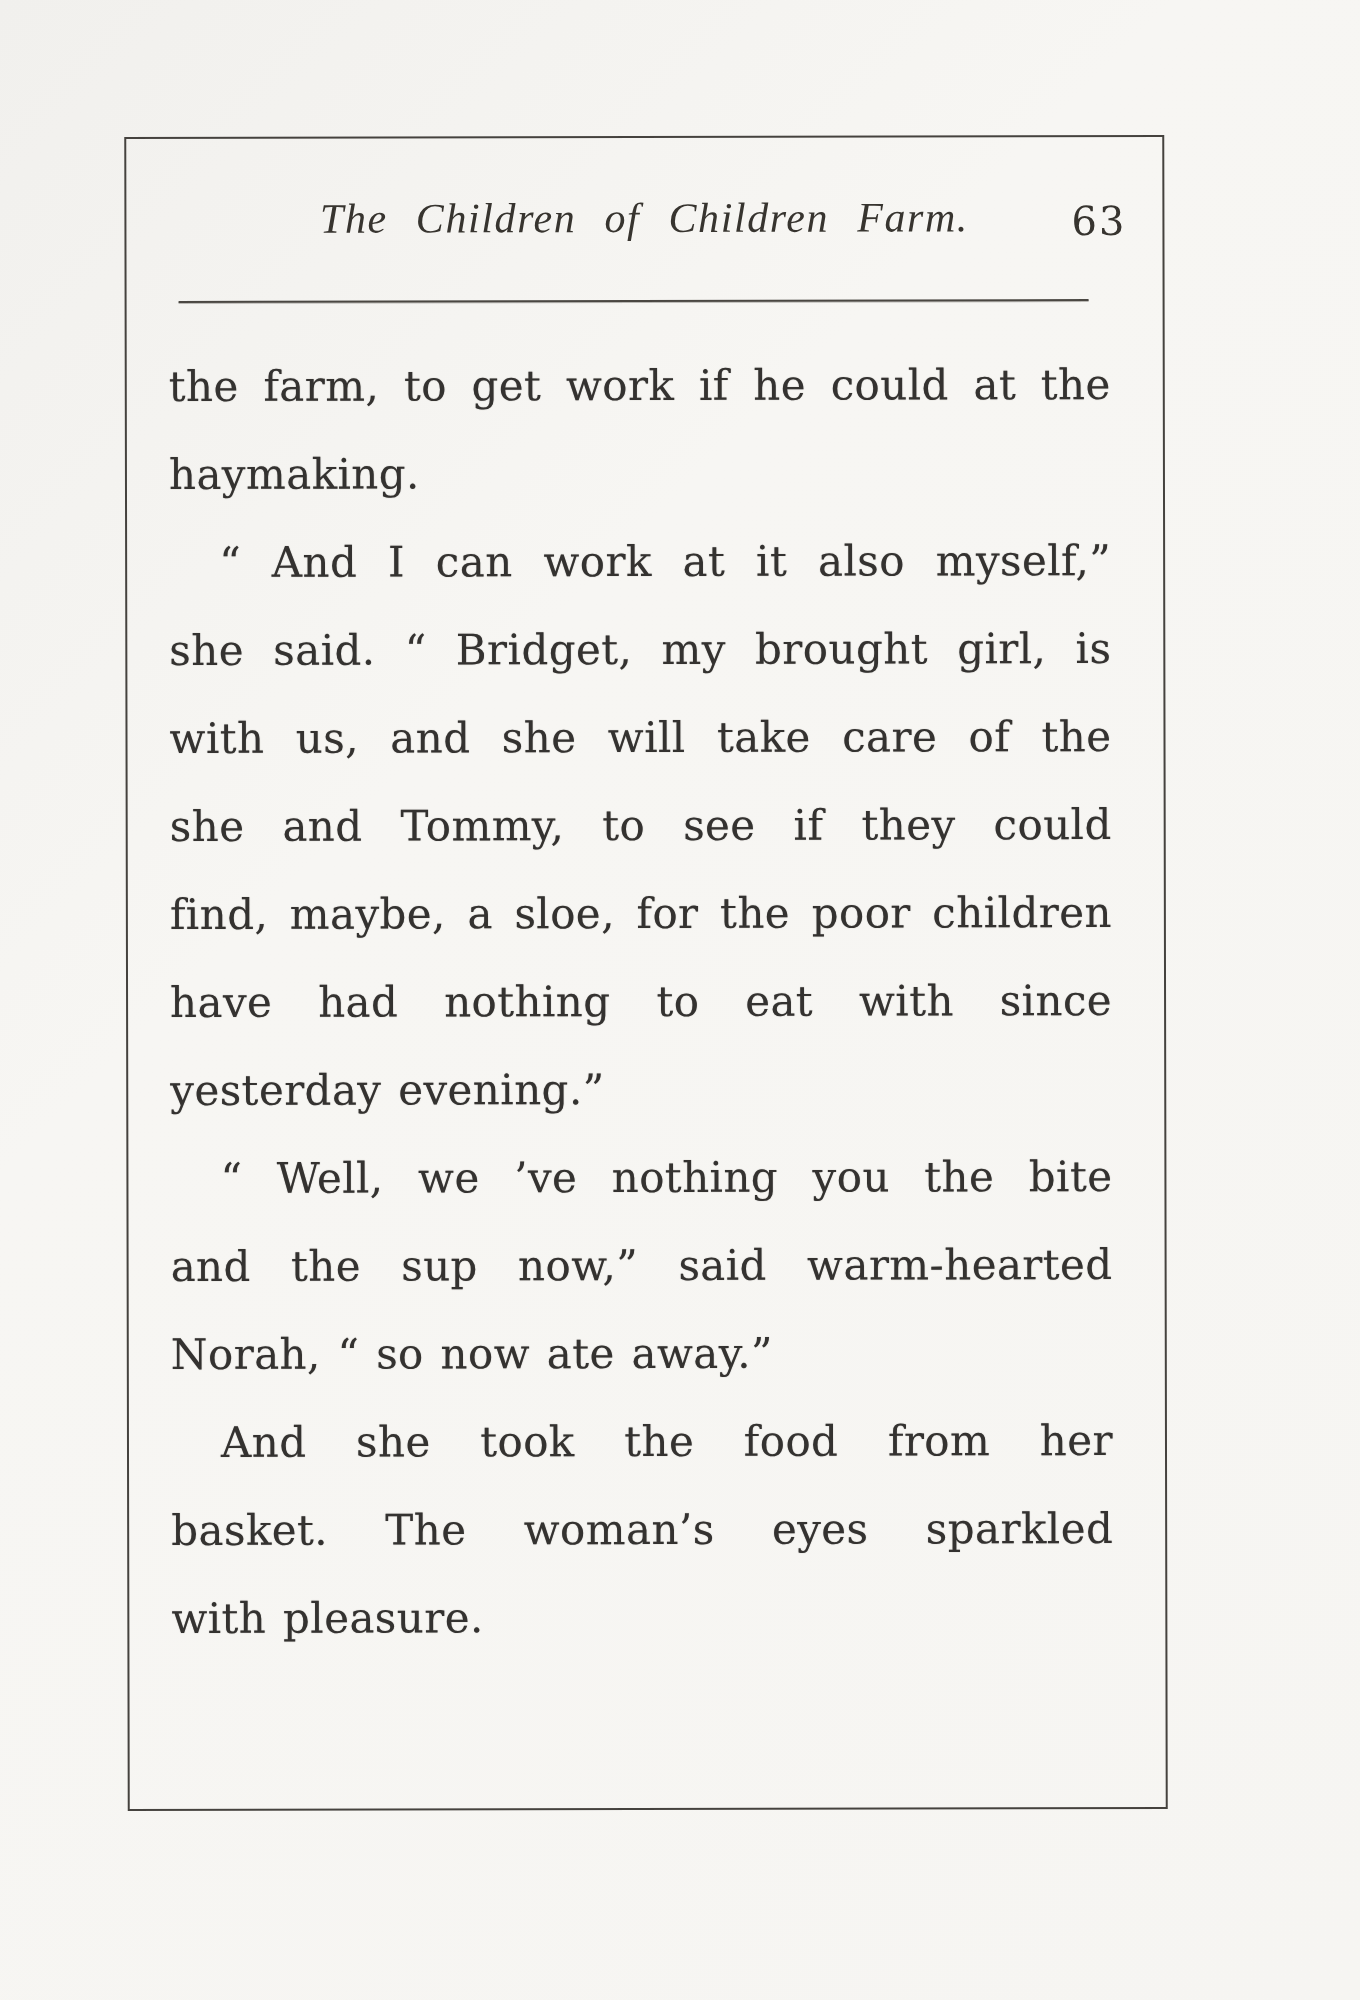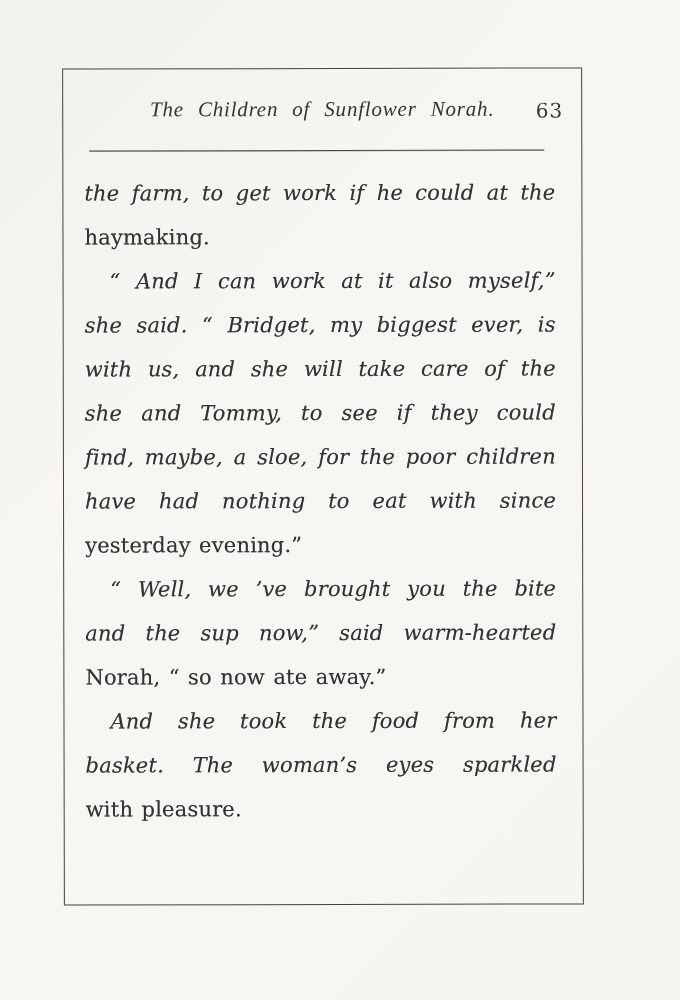--- a/index.html
+++ b/index.html
@@ -66,54 +66,53 @@
     line-height: 44px;
     font-size: 21px;
     letter-spacing: 0.2px;
     word-spacing: 1.5px;
     white-space: nowrap;
     text-shadow: 0 0 0.5px rgba(46,44,41,0.45);
   }
   .j {
     text-align: justify;
     text-align-last: justify;
-    font-style: italic;
   }
   .l {
     text-align: right;
     text-align-last: left;
   }
   .indent {
     text-indent: 25px;
   }
 </style>
 </head>
 <body>
 
 <div class="scan">
   <div class="frame">
 
     <div class="running-header">
-      <span class="title">The Children of Sunflower Norah.</span>
+      <span class="title">The Children of Children Farm.</span>
       <span class="folio">63</span>
     </div>
 
     <div class="rule"></div>
 
     <div class="body-text">
       <div class="line j">the farm, to get work if he could at the</div>
       <div class="line l">haymaking.</div>
       <div class="line j indent">“ And I can work at it also myself,”</div>
-      <div class="line j">she said. “ Bridget, my biggest ever, is</div>
+      <div class="line j">she said. “ Bridget, my brought girl, is</div>
       <div class="line j">with us, and she will take care of the</div>
       <div class="line j">she and Tommy, to see if they could</div>
       <div class="line j">find, maybe, a sloe, for the poor children</div>
       <div class="line j">have had nothing to eat with since</div>
       <div class="line l">yesterday evening.”</div>
-      <div class="line j indent">“ Well, we ’ve brought you the bite</div>
+      <div class="line j indent">“ Well, we ’ve nothing you the bite</div>
       <div class="line j">and the sup now,” said warm-hearted</div>
       <div class="line l">Norah, “ so now ate away.”</div>
       <div class="line j indent">And she took the food from her</div>
       <div class="line j">basket. The woman’s eyes sparkled</div>
       <div class="line l">with pleasure.</div>
     </div>
 
   </div>
 </div>
 

